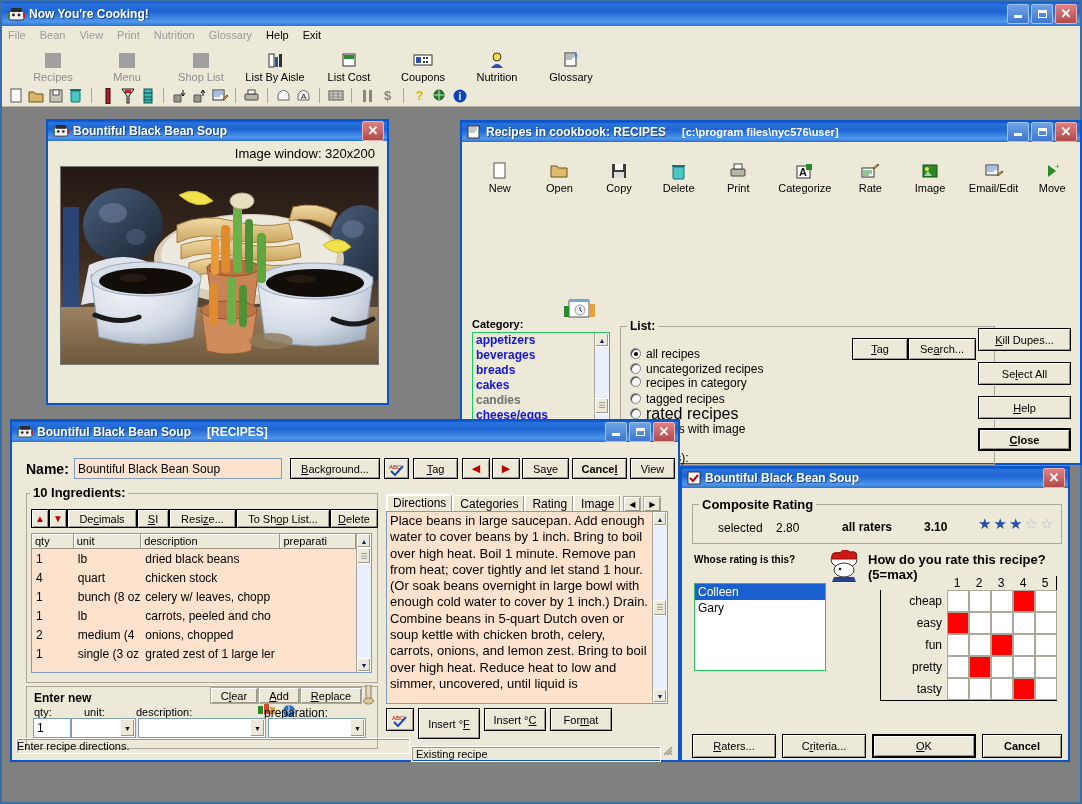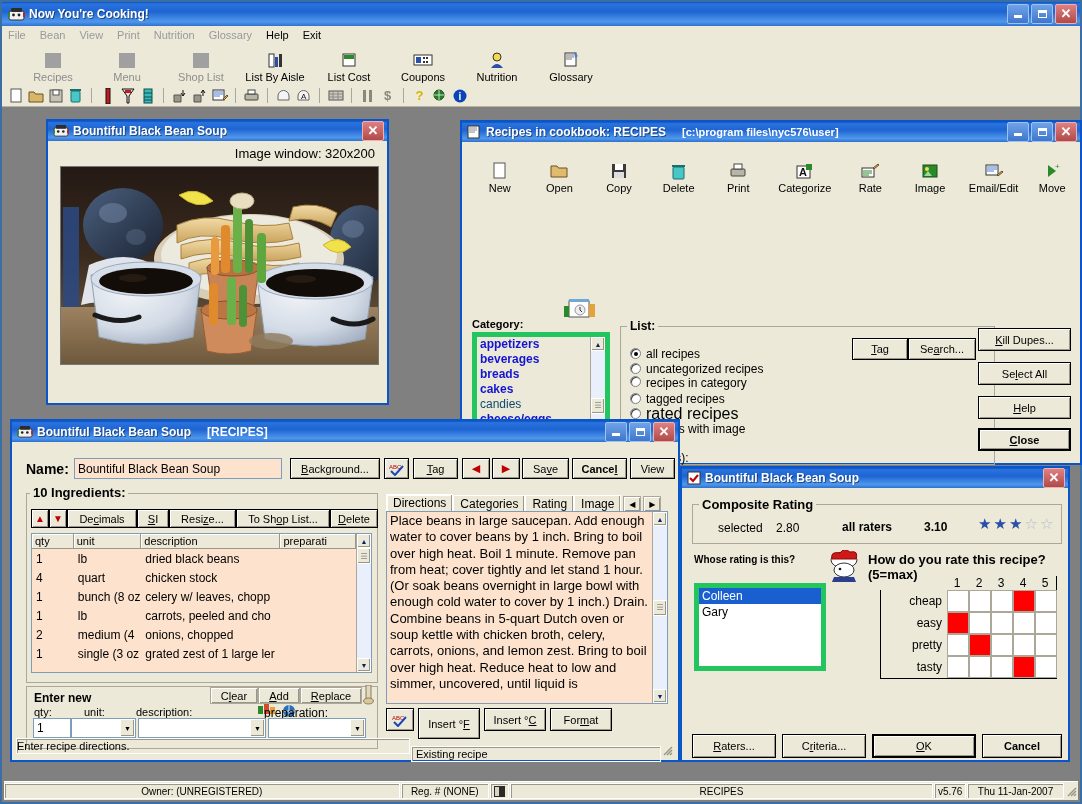--- a/index.html
+++ b/index.html
@@ -64,21 +64,21 @@
   .btn.def{border:2px solid #000;font-weight:bold;}
   .btn.sel{border:2px solid #000;}
   u{text-decoration:underline;}
 
   .fieldset{border:1px solid #aca899;position:relative;box-sizing:border-box;}
   .legend{position:absolute;top:-8px;left:6px;background:#ece9d8;padding:0 3px;font-weight:bold;font-size:12px;}
 
   .lbl{font-size:11px;color:#000;}
   .bold{font-weight:bold;}
 
-  .listbox{background:#fff;border:5px solid #22c55e;box-sizing:border-box;overflow:hidden;}
+  .listbox{background:#fff;border:1px solid #22c55e;box-sizing:border-box;overflow:hidden;}
   .li{padding:0 3px;font-size:12px;line-height:15px;white-space:nowrap;}
   .li.sel{background:#1a5fd0;color:#fff;}
 
   .scrollv{width:15px;background:#f1efe2;border-left:1px solid #aca899;
            display:flex;flex-direction:column;align-items:center;box-sizing:border-box;}
   .sbtn{width:14px;height:14px;background:#ece9d8;border:1px solid #fff;
         box-shadow: inset -1px -1px 0 #9b9788;display:flex;align-items:center;justify-content:center;
         font-size:7px;color:#0a246a;box-sizing:border-box;}
   .strack{flex:1;width:14px;background:#e9f0fb;}
   .sthumb{width:14px;height:16px;background:#ece9d8;border:1px solid #fff;
@@ -482,21 +482,21 @@
       <circle cx="20" cy="16" r="5" fill="#eee" stroke="#999"></circle>
       <path d="M20 16v-3M20 16l2 2" stroke="#333"></path>
     </svg>
 
     <div class="listbox" style="position:absolute;left:10px;top:210px;width:138px;height:133px;display:flex;">
       <div style="flex:1;background:#ece9d8;overflow:hidden;">
         <div class="li" style="color:#1414d2;font-weight:bold;">appetizers</div>
         <div class="li" style="color:#1414d2;font-weight:bold;">beverages</div>
         <div class="li" style="color:#1414d2;font-weight:bold;">breads</div>
         <div class="li" style="color:#1414d2;font-weight:bold;">cakes</div>
-        <div class="li" style="color:#0c4a6e;font-weight:normal;">candies</div>
+        <div class="li" style="color:#737373;font-weight:bold;">candies</div>
         <div class="li" style="color:#1414d2;font-weight:bold;">cheese/eggs</div>
         <div class="li" style="color:#1414d2;font-weight:bold;">continental classi</div>
         <div class="li" style="color:#1414d2;font-weight:bold;">cookies</div>
         <div class="li" style="color:#1414d2;font-weight:bold;">desserts</div>
 
       </div>
       <div class="scrollv">
         <div class="sbtn">▲</div>
         <div class="strack"></div>
         <div class="sthumb">☰</div>
@@ -991,20 +991,28 @@
         </div>
         <div class="mrow">
           <div style="width:66px;text-align:right;padding-right:5px;font-size:12px;line-height:22px;box-sizing:border-box;">easy</div>
           <div class="mcell on"></div>
           <div class="mcell"></div>
           <div class="mcell"></div>
           <div class="mcell"></div>
           <div class="mcell"></div>
         </div>
         <div class="mrow">
+          <div style="width:66px;text-align:right;padding-right:5px;font-size:12px;line-height:22px;box-sizing:border-box;">fun</div>
+          <div class="mcell"></div>
+          <div class="mcell"></div>
+          <div class="mcell on"></div>
+          <div class="mcell"></div>
+          <div class="mcell"></div>
+        </div>
+        <div class="mrow">
           <div style="width:66px;text-align:right;padding-right:5px;font-size:12px;line-height:22px;box-sizing:border-box;">pretty</div>
           <div class="mcell"></div>
           <div class="mcell on"></div>
           <div class="mcell"></div>
           <div class="mcell"></div>
           <div class="mcell"></div>
         </div>
         <div class="mrow">
           <div style="width:66px;text-align:right;padding-right:5px;font-size:12px;line-height:22px;box-sizing:border-box;">tasty</div>
           <div class="mcell"></div>
@@ -1023,32 +1031,14 @@
         <span>C<u>r</u>iteria...</span>
       </div>
     <div class="btn def" style="position:absolute;left:190px;top:266px;width:104px;height:24px;font-weight:normal;">
         <span><u>O</u>K</span>
       </div>
     <div class="btn" style="position:absolute;left:300px;top:266px;width:80px;height:24px;font-weight:bold;">
         <span>Cancel</span>
       </div>
   </div>
 
-  <div class="statusbar">
-    <div class="sbcell" style="width:412px;">Owner: (UNREGISTERED)</div>
-    <div class="sbcell" style="width:92px;">Reg. # (NONE)</div>
-    <div class="sbcell" style="width:20px;">
-      <svg width="11" height="11">
-          <rect x="0" y="0" width="11" height="11" fill="#2a2a2a"></rect>
-          <rect x="1" y="1" width="4" height="9" fill="#d8d4c4"></rect>
-        </svg>
-    </div>
-    <div class="sbcell" style="width:440px;">RECIPES</div>
-    <div class="sbcell" style="width:34px;">v5.76</div>
-    <div class="sbcell" style="width:100px;">Thu  11-Jan-2007</div>
-    <div style="width:14px;display:flex;align-items:flex-end;justify-content:center;">
-      <svg width="11" height="11">
-          <path d="M10 2L2 10M10 5L5 10M10 8L8 10" stroke="#9b9788" stroke-width="1.5"></path>
-        </svg>
-    </div>
-  </div>
 
 </div>
 
 </body></html>

